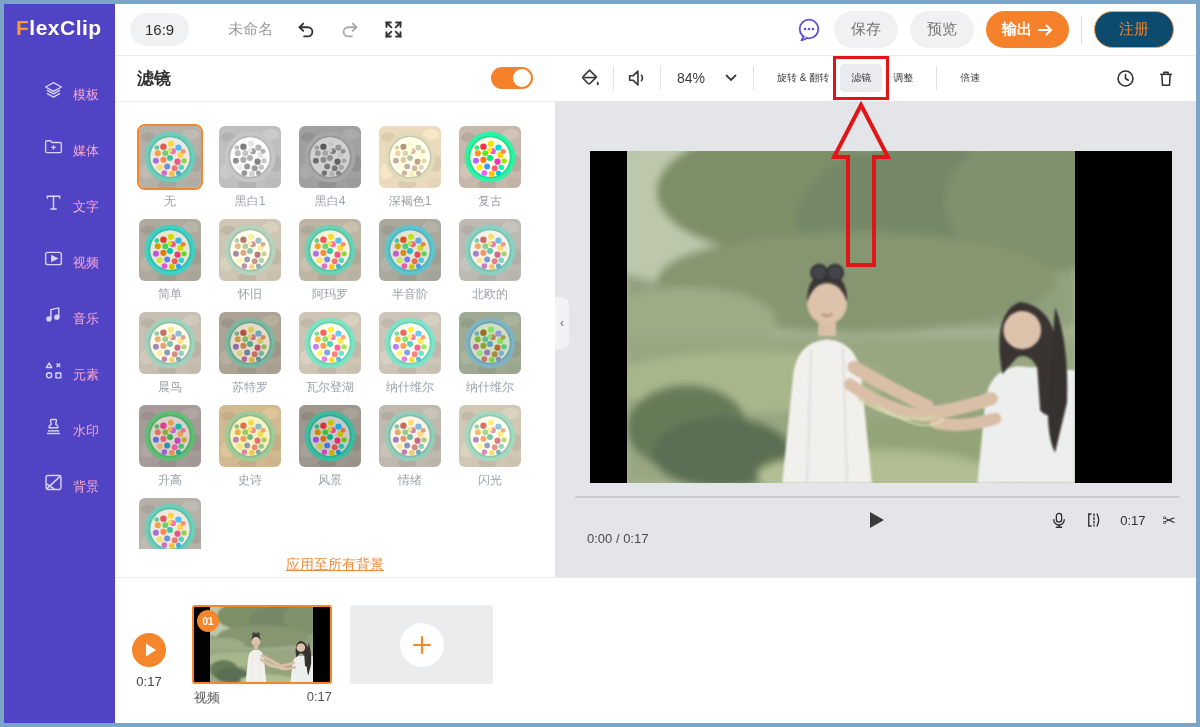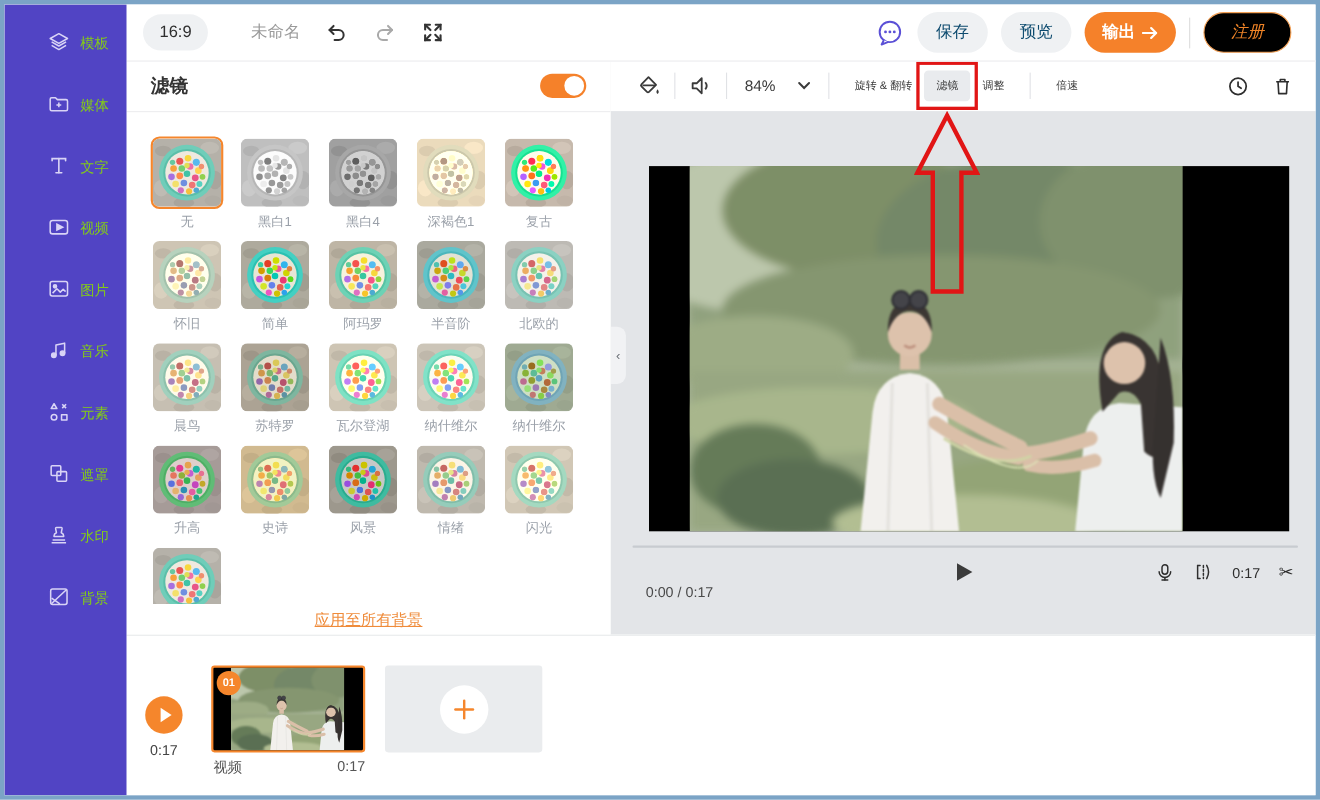--- a/index.html
+++ b/index.html
@@ -7,32 +7,32 @@
     width:1200px;height:727px;position:relative;overflow:hidden;
     font-family:"Liberation Sans","DejaVu Sans",sans-serif;
     background:#fff;box-sizing:border-box;border:4px solid #7ba4c6;
   }
   #frame{position:absolute;inset:0;}
   
   .sidebar{position:absolute;left:0;top:0;bottom:0;width:111px;background:#5144c4;z-index:10;}
   .logo{padding:12px 0 0 12px;font-size:21px;font-weight:bold;color:#fff;letter-spacing:.5px;}
   .logo .f{color:#f79b31;}
   .nav{margin-top:8px;}
-  .nav-item{height:56px;display:flex;align-items:center;padding-left:39px;gap:9px;color:#84cc16;font-size:13px;cursor:pointer;}
+  .nav-item{height:56px;display:flex;align-items:flex-end;padding-left:39px;gap:9px;color:#f9a8d4;font-size:13px;cursor:pointer;}
   .nav-item svg{width:21px;height:21px;flex:0 0 auto;}
   .nav-item .ic *{stroke:#d9d4f6;}
   
   .topbar{position:absolute;left:111px;right:0;top:0;height:51px;background:#fff;border-bottom:1px solid #ececee;display:flex;align-items:center;z-index:9;}
   .ratio-pill{margin-left:15px;background:#eff1f3;border-radius:17px;padding:8px 15px;font-size:15px;color:#2e2e2e;}
   .proj-name{margin-left:39px;color:#9a9a9a;font-size:15px;}
   .tb-ic{margin-left:22px;display:inline-flex;cursor:pointer;}
   .tb-right{margin-left:auto;display:flex;align-items:center;gap:12px;padding-right:22px;}
-  .pill-btn{border-radius:19px;padding:9px 17px;font-size:15px;background:#eff1f3;color:#0c4a6e;cursor:pointer;white-space:nowrap;}
+  .pill-btn{border-radius:19px;padding:9px 17px;font-size:15px;background:#eff1f3;color:#737373;cursor:pointer;white-space:nowrap;}
   .pill-export{background:#f5812a;color:#fff;font-weight:bold;display:flex;align-items:center;gap:6px;padding:9px 16px;}
-  .pill-signup{background:#000000;border:1px solid #f3a055;color:#f08427;padding:8px 24px;font-style:italic;}
+  .pill-signup{background:#0c4a6e;border:1px solid #f3a055;color:#f08427;padding:8px 24px;}
   .vdiv{width:1px;height:28px;background:#ddd;}
   
   .panel{position:absolute;left:111px;top:51px;width:440px;height:522px;background:#fff;z-index:8;}
   .panel-head{height:46px;display:flex;align-items:center;justify-content:space-between;padding:0 22px;border-bottom:1px solid #ededef;}
   .panel-title{font-size:17px;color:#333;font-weight:bold;}
   .toggle{width:42px;height:22px;border-radius:11px;background:#f5812a;position:relative;cursor:pointer;}
   .toggle .knob{position:absolute;right:2px;top:2px;width:18px;height:18px;border-radius:50%;background:#fff;}
   .thumb-scroll{position:absolute;left:0;top:47px;width:440px;height:447px;overflow:hidden;padding:22px 0 0 22px;box-sizing:border-box;}
   .thumb-grid{display:grid;grid-template-columns:repeat(5,66px);column-gap:14px;row-gap:10px;}
   .thumb-cell{width:66px;cursor:pointer;}
@@ -123,20 +123,21 @@
         <path d="M250 252 Q300 284 318 266" stroke="#dde3b4" stroke-width="1.5" fill="none"></path>
       </g>
       <rect width="450" height="330" fill="#ffffff" opacity="0.05"></rect>
     </g>
   </defs>
 </svg>
 
 <div id="frame">
 
   <aside class="sidebar">
+    <div class="logo"><span class="f">F</span><span>lexClip</span></div>
     <nav class="nav" id="nav-root">
   <div class="nav-item">
     <span class="ic"><svg viewBox="0 0 24 24" fill="none" stroke-width="1.6" stroke-linejoin="round">
               <path d="M12 3 L21 8 L12 13 L3 8 Z"></path>
               <path d="M4.5 11.5 L12 15.8 L19.5 11.5"></path>
               <path d="M4.5 15.2 L12 19.5 L19.5 15.2"></path>
             </svg></span>
     <span class="lbl">模板</span>
   </div>
 
@@ -159,28 +160,20 @@
   </div>
 
   <div class="nav-item">
     <span class="ic"><svg viewBox="0 0 24 24" fill="none" stroke-width="1.6">
               <rect x="3" y="5" width="18" height="14" rx="2.5"></rect>
               <polygon points="10,9 16,12 10,15" fill="#d9d4f6" stroke="none"></polygon>
             </svg></span>
     <span class="lbl">视频</span>
   </div>
 
-  <div class="nav-item">
-    <span class="ic"><svg viewBox="0 0 24 24" fill="none" stroke-width="1.6" stroke-linejoin="round">
-              <rect x="3" y="4.5" width="18" height="15" rx="2"></rect>
-              <circle cx="8" cy="9.5" r="1.6" fill="#d9d4f6" stroke="none"></circle>
-              <path d="M5.5 16.5 L10 12 L13.5 15.5 L16.5 12.5 L19 15"></path>
-            </svg></span>
-    <span class="lbl">图片</span>
-  </div>
 
   <div class="nav-item">
     <span class="ic"><svg viewBox="0 0 24 24" fill="none" stroke-width="1.6" stroke-linejoin="round">
               <path d="M9 17 V6.5 L18 4.5 V15"></path>
               <circle cx="6.8" cy="17" r="2.3" fill="#d9d4f6" stroke="none"></circle>
               <circle cx="15.8" cy="15" r="2.3" fill="#d9d4f6" stroke="none"></circle>
             </svg></span>
     <span class="lbl">音乐</span>
   </div>
 
@@ -188,27 +181,20 @@
     <span class="ic"><svg viewBox="0 0 24 24" fill="none" stroke-width="1.6" stroke-linejoin="round">
               <path d="M7 3.5 L10 8.5 H4 Z"></path>
               <path d="M15.5 4 L19.5 8"></path>
               <path d="M19.5 4 L15.5 8"></path>
               <circle cx="7" cy="17.5" r="2.9"></circle>
               <rect x="14.8" y="14.8" width="5.6" height="5.6"></rect>
             </svg></span>
     <span class="lbl">元素</span>
   </div>
 
-  <div class="nav-item">
-    <span class="ic"><svg viewBox="0 0 24 24" fill="none" stroke-width="1.6" stroke-linejoin="round">
-              <rect x="4" y="4" width="10" height="10" rx="1"></rect>
-              <rect x="10" y="10" width="10" height="10" rx="1"></rect>
-            </svg></span>
-    <span class="lbl">遮罩</span>
-  </div>
 
   <div class="nav-item">
     <span class="ic"><svg viewBox="0 0 24 24" fill="none" stroke-width="1.6" stroke-linejoin="round">
               <path d="M9.5 4 h5 q1 0 .8 1.5 l-.8 4 q2.5 1 2.5 3 v1 h-10 v-1 q0-2 2.5-3 l-.8-4 q-.2-1.5 .8-1.5 Z"></path>
               <path d="M5.5 17 h13"></path>
               <path d="M4.5 20 h15"></path>
             </svg></span>
     <span class="lbl">水印</span>
   </div>
 
@@ -478,20 +464,60 @@
                 <circle cx="19" cy="23" r="2.6" fill="#66c8a0"></circle>
         <circle cx="47" cy="27" r="2.6" fill="#ef8f6f"></circle>
                 <circle cx="33" cy="26" r="2.6" fill="#e0e055"></circle>
       </svg>
     </div>
     <div class="thumb-label">复古</div>
   </div>
 
   <div class="thumb-cell">
     <div class="thumb-img">
+      <svg viewBox="0 0 66 66" style="filter: saturate(1.45) contrast(1.15) hue-rotate(8deg) brightness(0.92);">
+        <rect width="66" height="66" fill="#b5b1a9"></rect>
+        <ellipse cx="10" cy="12" rx="8" ry="5" fill="#a9a59d"></ellipse>
+                <ellipse cx="55" cy="9" rx="9" ry="6" fill="#bfbbb3"></ellipse>
+        <ellipse cx="60" cy="40" rx="7" ry="9" fill="#a9a59d"></ellipse>
+                <ellipse cx="8" cy="48" rx="7" ry="8" fill="#bfbbb3"></ellipse>
+        <ellipse cx="30" cy="62" rx="10" ry="5" fill="#a9a59d"></ellipse>
+                <ellipse cx="58" cy="60" rx="8" ry="5" fill="#b0aca4"></ellipse>
+        <circle cx="33" cy="33" r="27" fill="#6fcdb9"></circle>
+        <circle cx="33" cy="33" r="23" fill="#5bbfa9"></circle>
+        <circle cx="33" cy="33" r="21" fill="#efe9df"></circle>
+        <circle cx="26" cy="22" r="3.4" fill="#e85555"></circle>
+                <circle cx="34" cy="19" r="3.2" fill="#f7d83f"></circle>
+        <circle cx="42" cy="23" r="3.4" fill="#58b9ef"></circle>
+                <circle cx="20" cy="29" r="3.2" fill="#f6a13c"></circle>
+        <circle cx="28" cy="29" r="3.2" fill="#72cf72"></circle>
+                <circle cx="36" cy="27" r="3.2" fill="#ef6fa7"></circle>
+        <circle cx="44" cy="31" r="3.2" fill="#ffd24f"></circle>
+                <circle cx="18" cy="37" r="3.2" fill="#a86fe0"></circle>
+        <circle cx="26" cy="36" r="3.3" fill="#ff8b4a"></circle>
+                <circle cx="33" cy="34" r="3.2" fill="#3fc3a6"></circle>
+        <circle cx="41" cy="38" r="3.3" fill="#e85588"></circle>
+                <circle cx="48" cy="37" r="2.8" fill="#8fd04f"></circle>
+        <circle cx="22" cy="44" r="3.2" fill="#f3e06a"></circle>
+                <circle cx="30" cy="43" r="3.2" fill="#6f8fe0"></circle>
+        <circle cx="38" cy="45" r="3.2" fill="#f07575"></circle>
+                <circle cx="45" cy="44" r="2.9" fill="#58d0c0"></circle>
+        <circle cx="27" cy="50" r="3" fill="#d06fc0"></circle>
+                <circle cx="35" cy="51" r="3" fill="#f6c13c"></circle>
+        <circle cx="42" cy="50" r="2.7" fill="#4fa8d0"></circle>
+                <circle cx="19" cy="23" r="2.6" fill="#66c8a0"></circle>
+        <circle cx="47" cy="27" r="2.6" fill="#ef8f6f"></circle>
+                <circle cx="33" cy="26" r="2.6" fill="#e0e055"></circle>
+      </svg>
+    </div>
+    <div class="thumb-label">简单</div>
+  </div>
+
+  <div class="thumb-cell">
+    <div class="thumb-img">
       <svg viewBox="0 0 66 66" style="filter: saturate(0.5) sepia(0.28) brightness(1.05);">
         <rect width="66" height="66" fill="#b5b1a9"></rect>
         <ellipse cx="10" cy="12" rx="8" ry="5" fill="#a9a59d"></ellipse>
                 <ellipse cx="55" cy="9" rx="9" ry="6" fill="#bfbbb3"></ellipse>
         <ellipse cx="60" cy="40" rx="7" ry="9" fill="#a9a59d"></ellipse>
                 <ellipse cx="8" cy="48" rx="7" ry="8" fill="#bfbbb3"></ellipse>
         <ellipse cx="30" cy="62" rx="10" ry="5" fill="#a9a59d"></ellipse>
                 <ellipse cx="58" cy="60" rx="8" ry="5" fill="#b0aca4"></ellipse>
         <circle cx="33" cy="33" r="27" fill="#6fcdb9"></circle>
         <circle cx="33" cy="33" r="23" fill="#5bbfa9"></circle>
@@ -514,60 +540,20 @@
                 <circle cx="45" cy="44" r="2.9" fill="#58d0c0"></circle>
         <circle cx="27" cy="50" r="3" fill="#d06fc0"></circle>
                 <circle cx="35" cy="51" r="3" fill="#f6c13c"></circle>
         <circle cx="42" cy="50" r="2.7" fill="#4fa8d0"></circle>
                 <circle cx="19" cy="23" r="2.6" fill="#66c8a0"></circle>
         <circle cx="47" cy="27" r="2.6" fill="#ef8f6f"></circle>
                 <circle cx="33" cy="26" r="2.6" fill="#e0e055"></circle>
       </svg>
     </div>
     <div class="thumb-label">怀旧</div>
-  </div>
-
-  <div class="thumb-cell">
-    <div class="thumb-img">
-      <svg viewBox="0 0 66 66" style="filter: saturate(1.45) contrast(1.15) hue-rotate(8deg) brightness(0.92);">
-        <rect width="66" height="66" fill="#b5b1a9"></rect>
-        <ellipse cx="10" cy="12" rx="8" ry="5" fill="#a9a59d"></ellipse>
-                <ellipse cx="55" cy="9" rx="9" ry="6" fill="#bfbbb3"></ellipse>
-        <ellipse cx="60" cy="40" rx="7" ry="9" fill="#a9a59d"></ellipse>
-                <ellipse cx="8" cy="48" rx="7" ry="8" fill="#bfbbb3"></ellipse>
-        <ellipse cx="30" cy="62" rx="10" ry="5" fill="#a9a59d"></ellipse>
-                <ellipse cx="58" cy="60" rx="8" ry="5" fill="#b0aca4"></ellipse>
-        <circle cx="33" cy="33" r="27" fill="#6fcdb9"></circle>
-        <circle cx="33" cy="33" r="23" fill="#5bbfa9"></circle>
-        <circle cx="33" cy="33" r="21" fill="#efe9df"></circle>
-        <circle cx="26" cy="22" r="3.4" fill="#e85555"></circle>
-                <circle cx="34" cy="19" r="3.2" fill="#f7d83f"></circle>
-        <circle cx="42" cy="23" r="3.4" fill="#58b9ef"></circle>
-                <circle cx="20" cy="29" r="3.2" fill="#f6a13c"></circle>
-        <circle cx="28" cy="29" r="3.2" fill="#72cf72"></circle>
-                <circle cx="36" cy="27" r="3.2" fill="#ef6fa7"></circle>
-        <circle cx="44" cy="31" r="3.2" fill="#ffd24f"></circle>
-                <circle cx="18" cy="37" r="3.2" fill="#a86fe0"></circle>
-        <circle cx="26" cy="36" r="3.3" fill="#ff8b4a"></circle>
-                <circle cx="33" cy="34" r="3.2" fill="#3fc3a6"></circle>
-        <circle cx="41" cy="38" r="3.3" fill="#e85588"></circle>
-                <circle cx="48" cy="37" r="2.8" fill="#8fd04f"></circle>
-        <circle cx="22" cy="44" r="3.2" fill="#f3e06a"></circle>
-                <circle cx="30" cy="43" r="3.2" fill="#6f8fe0"></circle>
-        <circle cx="38" cy="45" r="3.2" fill="#f07575"></circle>
-                <circle cx="45" cy="44" r="2.9" fill="#58d0c0"></circle>
-        <circle cx="27" cy="50" r="3" fill="#d06fc0"></circle>
-                <circle cx="35" cy="51" r="3" fill="#f6c13c"></circle>
-        <circle cx="42" cy="50" r="2.7" fill="#4fa8d0"></circle>
-                <circle cx="19" cy="23" r="2.6" fill="#66c8a0"></circle>
-        <circle cx="47" cy="27" r="2.6" fill="#ef8f6f"></circle>
-                <circle cx="33" cy="26" r="2.6" fill="#e0e055"></circle>
-      </svg>
-    </div>
-    <div class="thumb-label">简单</div>
   </div>
 
   <div class="thumb-cell">
     <div class="thumb-img">
       <svg viewBox="0 0 66 66" style="filter: saturate(1.25) sepia(0.15) contrast(1.08) brightness(0.97);">
         <rect width="66" height="66" fill="#b5b1a9"></rect>
         <ellipse cx="10" cy="12" rx="8" ry="5" fill="#a9a59d"></ellipse>
                 <ellipse cx="55" cy="9" rx="9" ry="6" fill="#bfbbb3"></ellipse>
         <ellipse cx="60" cy="40" rx="7" ry="9" fill="#a9a59d"></ellipse>
                 <ellipse cx="8" cy="48" rx="7" ry="8" fill="#bfbbb3"></ellipse>

